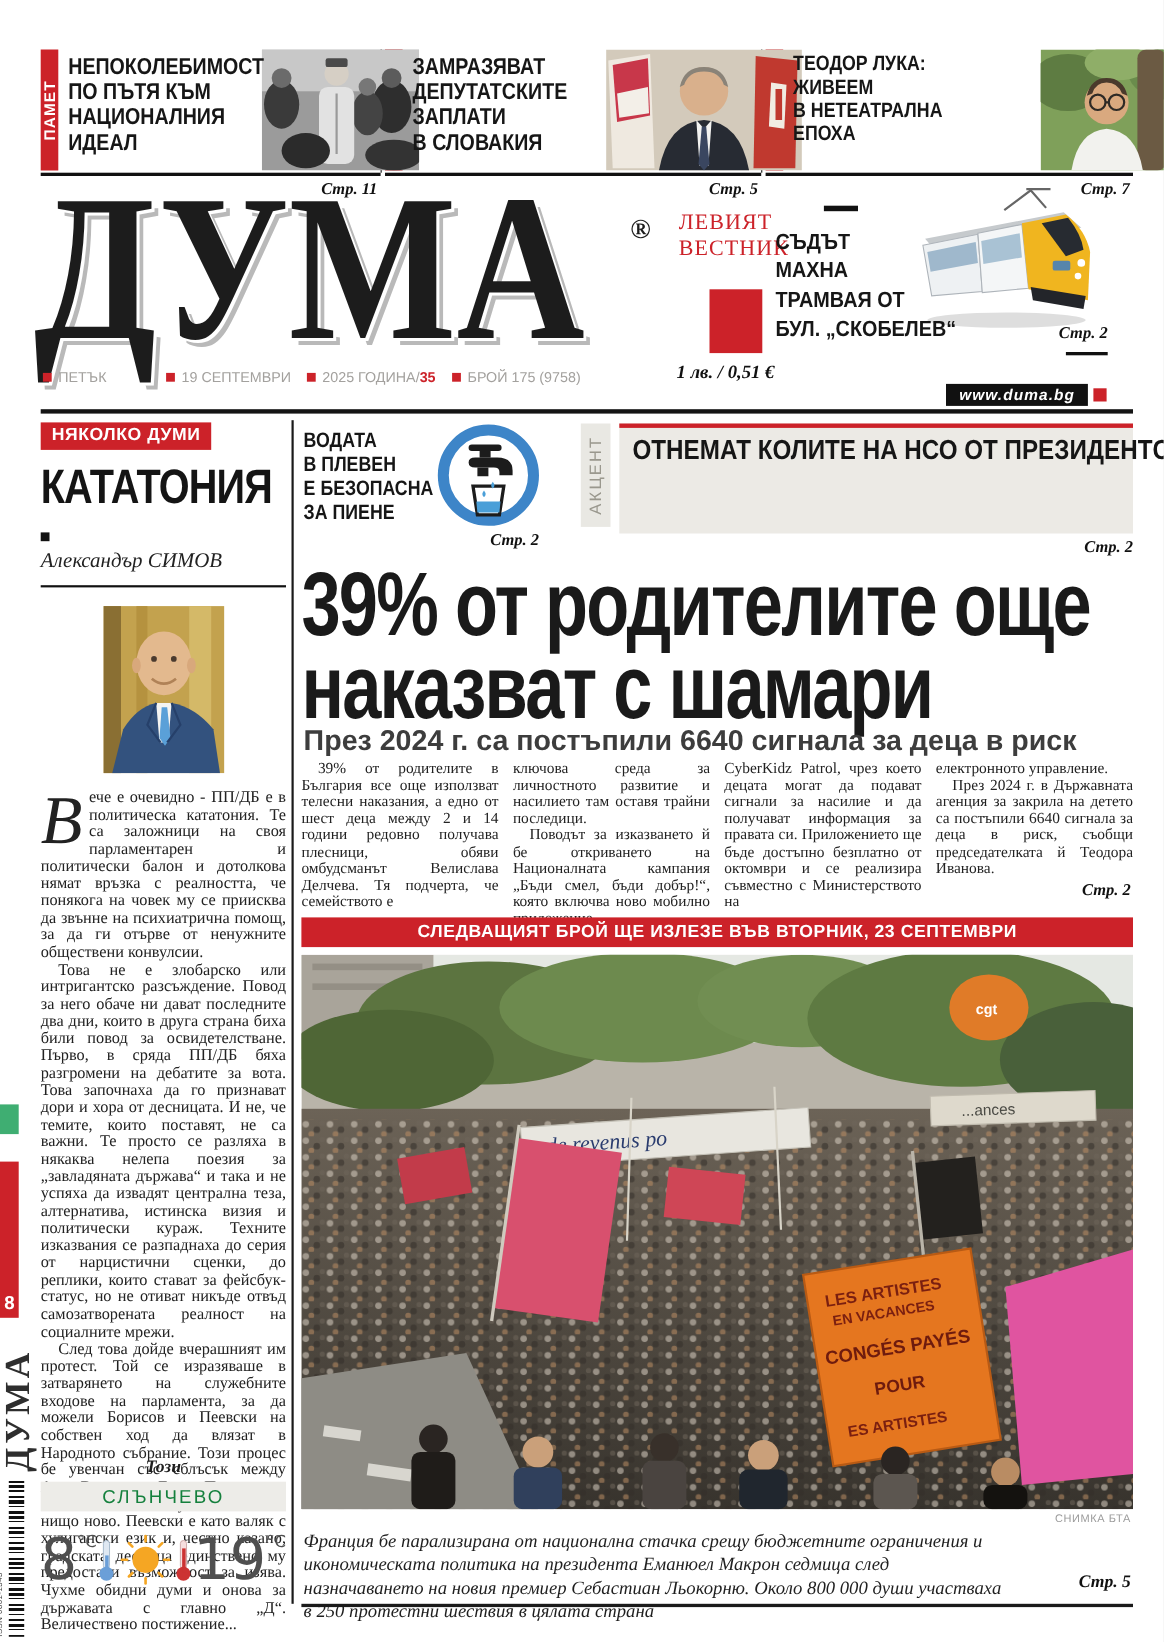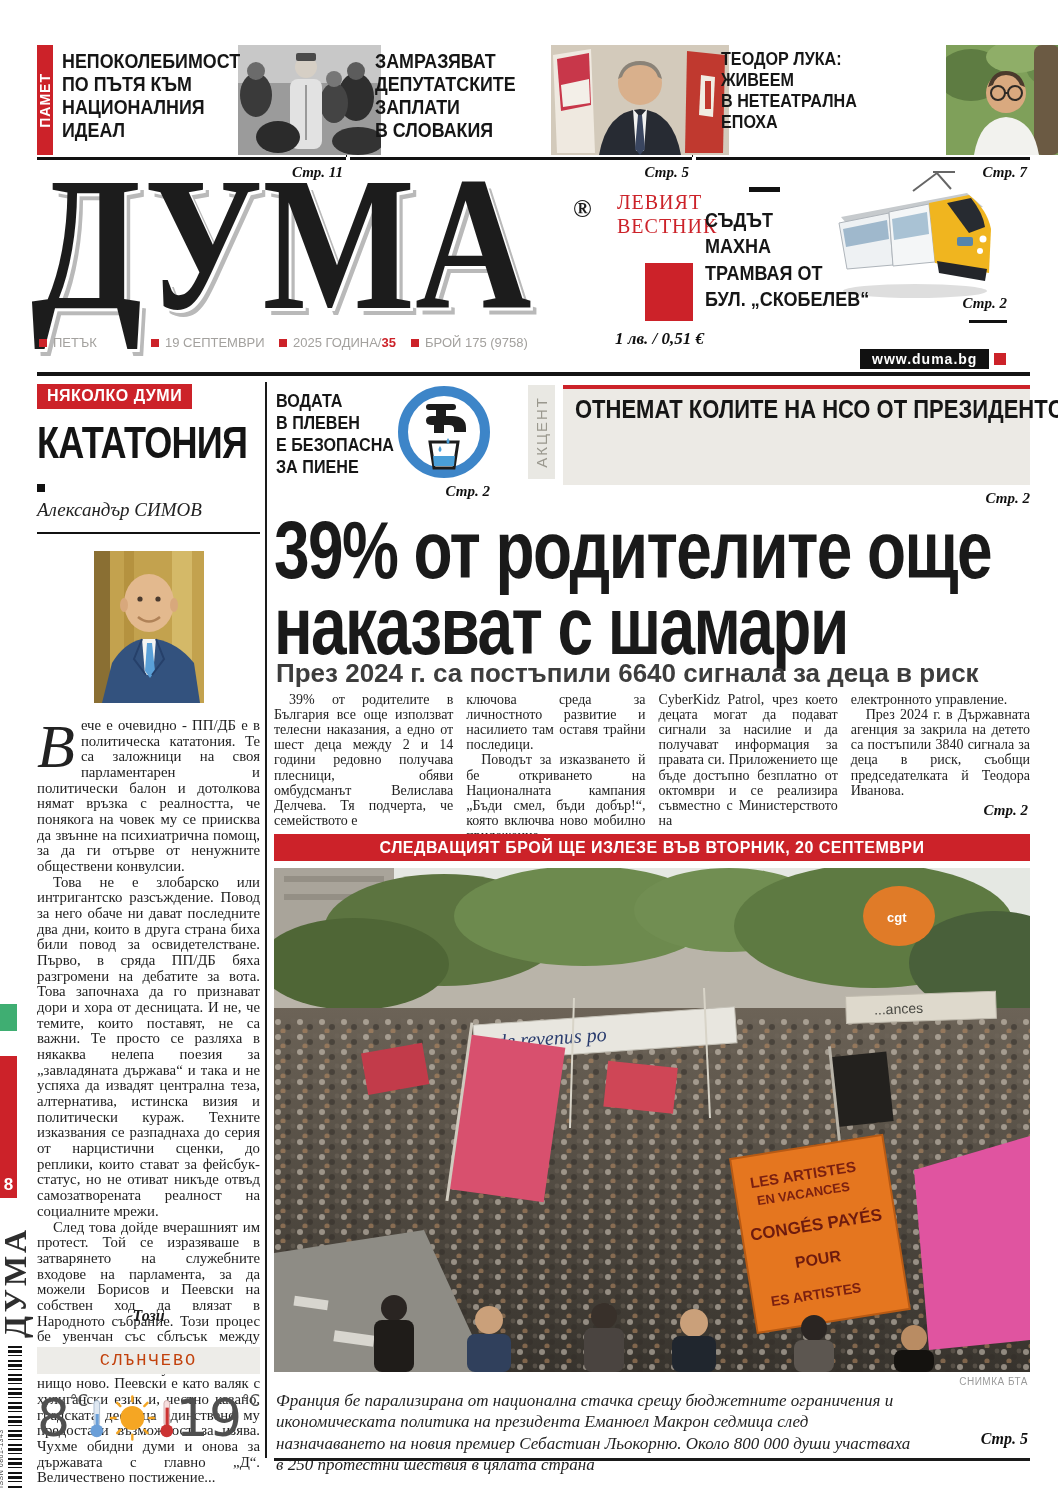--- a/index.html
+++ b/index.html
@@ -46,21 +46,21 @@
   .m-side-underline{ left:932px; top:137px; width:38px; height:3px; background:#111; }
   .m-dateline{ left:2px; top:152px; display:flex; font-family:"Liberation Sans",sans-serif;
                font-size:13px; color:#a3a19e; align-items:center; }
   .m-dateline .dl{ display:flex; align-items:center; }
   .dl-sq{ width:8px; height:8px; background:#cc2229; margin-right:6px; }
   .dl1{ width:112px;} .dl2{ width:128px;} .dl3{ width:132px;} .dl4{ width:160px;}
   .dl b{ color:#cc2229; font-weight:bold; }
   .m-price{ left:578px; top:146px; font-style:italic; font-weight:bold; font-size:17px; color:#111; }
   .m-site{ left:823px; top:166px; display:flex; align-items:center; }
   .m-site .box{ background:#111; color:#fff; font-family:"Liberation Sans",sans-serif; font-weight:bold;
-                font-size:14px; letter-spacing:1px; padding:2px 12px; }
+                font-style:italic; font-size:14px; letter-spacing:1px; padding:2px 12px; }
   .m-site .sq{ width:12px; height:12px; background:#cc2229; margin-left:5px; }
   .thick-rule{ left:37px; top:372px; width:993px; height:4px; background:#141414; }
 
   
   .left-col{ left:37px; top:382px; width:223px; height:1078px; }
   .kicker{ display:inline-block; background:#cc2229; color:#fff; font-family:"Liberation Sans",sans-serif;
            font-weight:bold; font-size:16px; padding:3px 10px 4px; letter-spacing:.5px; margin-top:2px;}
   .op-title{ margin-top:9px; font-family:"Liberation Sans",sans-serif; font-weight:800; font-size:44px;
              letter-spacing:-1px; transform:scaleX(.82); transform-origin:0 0; color:#141414; }
   .op-bullet{ width:8px; height:8px; background:#111; margin-top:16px; }
@@ -69,21 +69,21 @@
   .op-portrait{ display:block; margin:17px auto 0; }
   .op-body{ margin-top:15px; font-size:14.8px; line-height:1.06; text-align:justify; color:#222; }
   .op-body p{ text-indent:16px; }
   .op-body p.first{ text-indent:0; }
   .dropcap{ float:left; font-style:italic; font-size:62px; line-height:.78; padding:4px 6px 0 0; font-weight:normal;}
   .v-div{ left:265px; top:382px; width:2px; height:1076px; background:#1a1a1a; }
 
   
   .weather{ position:absolute; bottom:6px; left:0; width:100%; }
   .w-city{ text-align:center; font-style:italic; font-weight:bold; font-size:16px; }
-  .w-bar{ margin-top:22px; height:27px; background:#edece8; color:#c2410c; font-family:Liberation Mono, monospace;
+  .w-bar{ margin-top:4px; height:27px; background:#edece8; color:#15803d; font-family:Liberation Sans, sans-serif;
           font-size:17px; letter-spacing:2px; display:flex; align-items:center; justify-content:center; }
   .w-row{ display:flex; align-items:center; justify-content:flex-start; margin-top:8px; height:72px; }
   .w-temp{ font-family:"DejaVu Sans",sans-serif; font-size:52px; color:#4f4f4f; line-height:1; }
   .w-temp sup{ font-size:15px; vertical-align:top; position:relative; top:2px; color:#4f4f4f;}
 
   
   .main-col{ left:274px; top:382px; width:756px; height:1078px; }
   .water-title{ left:2px; top:8px; font-family:"Liberation Sans",sans-serif; font-weight:800; font-size:19px;
                 line-height:1.15; transform:scaleX(.85); transform-origin:0 0; white-space:pre-line; color:#161616;}
   .water-icon{ left:122px; top:2px; }
@@ -394,26 +394,26 @@
         </div>
       <div class="col">
           <p>ключова среда за личностното развитие и насилието там оставя трайни последици.</p>
           <p class="start">Поводът за изказването й бе откриването на Националната кампания „Бъди смел, бъди добър!“, която включва ново мобилно приложение</p>
         </div>
       <div class="col">
           <p>CyberKidz Patrol, чрез което децата могат да подават сигнали за насилие и да получават информация за правата си. Приложението ще бъде достъпно безплатно от октомври и се реализира съвместно с Министерството на</p>
         </div>
       <div class="col">
           <p>електронното управление.</p>
-          <p class="start">През 2024 г. в Държавната агенция за закрила на детето са постъпили 3840 сигнала за деца в риск, съобщи председателката й Теодора Иванова.</p>
+          <p class="start">През 2024 г. в Държавната агенция за закрила на детето са постъпили 6640 сигнала за деца в риск, съобщи председателката й Теодора Иванова.</p>
         <div class="col-page pageref">Стр. 2</div>
         </div>
     </div>
 
-    <div class="abs next-banner">СЛЕДВАЩИЯТ БРОЙ ЩЕ ИЗЛЕЗЕ ВЪВ ВТОРНИК, 20 СЕПТЕМВРИ</div>
+    <div class="abs next-banner">СЛЕДВАЩИЯТ БРОЙ ЩЕ ИЗЛЕЗЕ ВЪВ ВТОРНИК, 23 СЕПТЕМВРИ</div>
 
     <svg class="abs photo" width="756" height="504" viewBox="0 0 756 504">
       <defs>
         <linearGradient id="crowdG" x1="0" y1="0" x2="0" y2="1">
           <stop offset="0" stop-color="#6c6357"></stop>
             <stop offset="1" stop-color="#37332d"></stop>
         </linearGradient>
         <pattern id="heads" width="22" height="15" patternUnits="userSpaceOnUse">
           <circle cx="4" cy="4" r="3" fill="#d9cfc2"></circle>
             <circle cx="14" cy="9" r="3" fill="#332e29"></circle>

